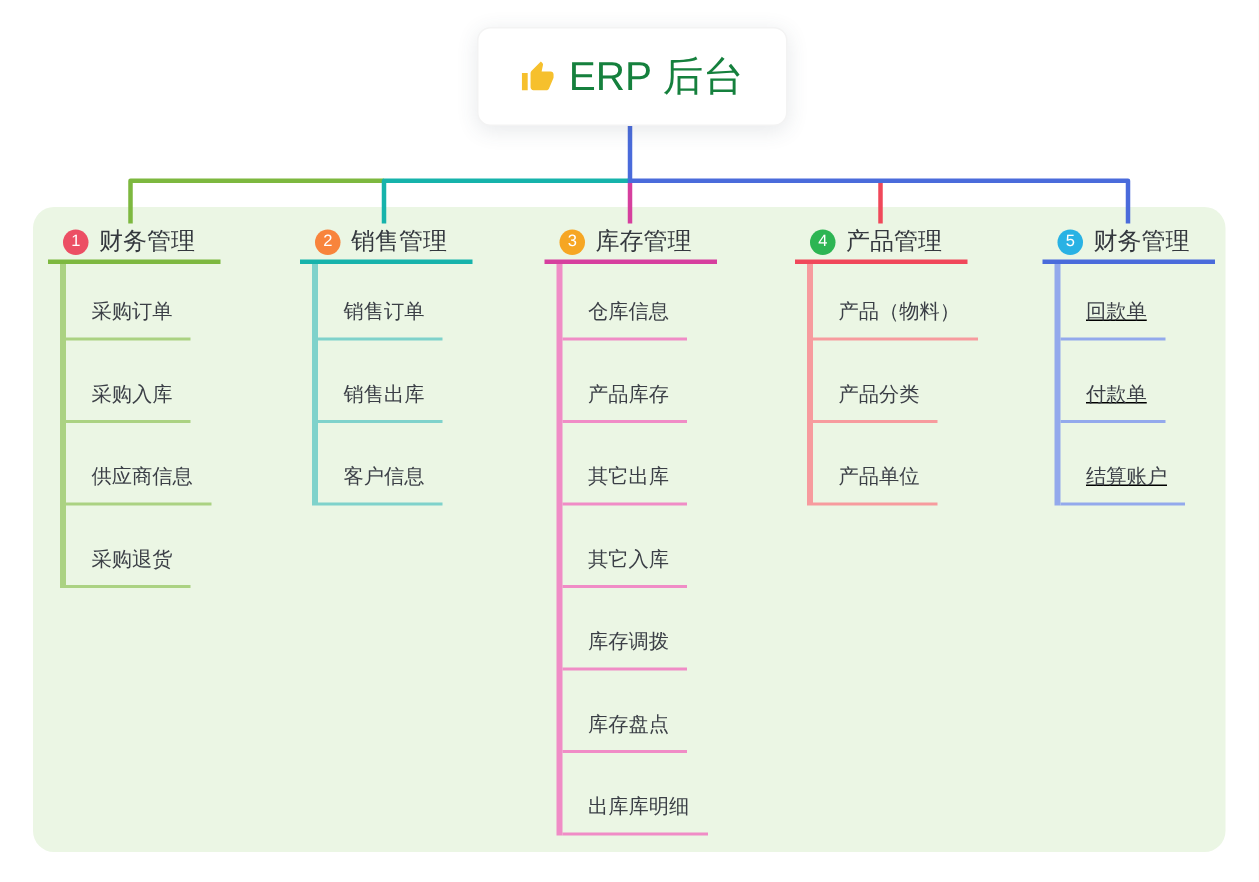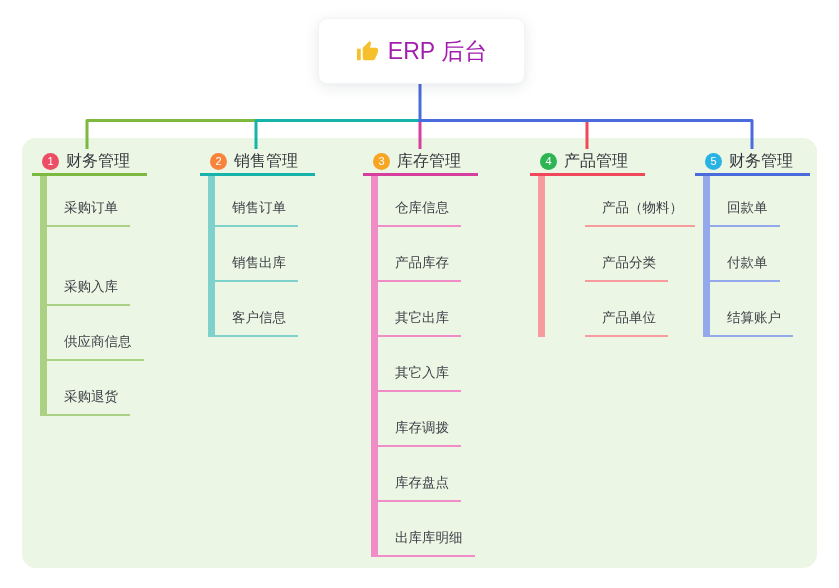--- a/index.html
+++ b/index.html
@@ -14,36 +14,36 @@
     border-radius:14px;
   }
   
   .connectors{position:absolute;left:0;top:0;width:839px;height:588px;pointer-events:none;}
   
   .root-card{
     position:absolute;left:318px;top:18px;width:205px;height:64px;
     background:#ffffff;border:1px solid #f3f3f3;border-radius:9px;
     box-shadow:0 3px 14px rgba(60,70,90,.12);
     display:flex;align-items:center;justify-content:center;gap:9px;
-    font-size:23px;font-weight:500;color:#a21caf;z-index:3;
+    font-size:27px;font-weight:500;color:#15803d;z-index:3;
   }
   .root-card .thumb{display:inline-flex;align-items:center;}
   
   .branch{position:absolute;top:150px;width:max-content;z-index:2;}
   .branch-header{
     width:115px;box-sizing:border-box;height:26px;padding-left:10px;
     display:flex;align-items:center;border-bottom:3px solid #999;
   }
   .badge{
     width:17px;height:17px;border-radius:50%;flex:0 0 17px;
     color:#fff;font-size:11px;line-height:17px;text-align:center;font-weight:500;
   }
   .branch-title-text{margin-left:7px;font-size:16px;font-weight:500;color:#34383e;white-space:nowrap;}
   .children{
-    width:fit-content;margin-left:8px;border-left:7px solid #a21caf;
+    width:fit-content;margin-left:8px;border-left:4px solid #a21caf;
   }
   .child-item{
     box-sizing:border-box;height:55px;width:fit-content;
     display:flex;align-items:flex-end;
     padding:0 12px 8px 17px;
     border-bottom:2px solid #ccc;
     font-size:13.5px;color:#3b3f46;white-space:nowrap;
   }
   .child-item:first-child{height:51px;}
 </style>
@@ -73,21 +73,21 @@
 <div id="branches-host">
     <div class="branch" style="left: 32px;">
       <div class="branch-header" style="border-bottom-color: rgb(125, 184, 63);">
         <span class="badge" style="background: rgb(236, 79, 100);">1</span>
         <span class="branch-title-text">财务管理</span>
       </div>
       <div class="children" style="border-left-color: rgb(171, 210, 130);">
         <div class="child-item" style="border-bottom-color: rgb(171, 210, 130);">
           <span>采购订单</span>
         </div>
-        <div class="child-item" style="border-bottom-color: rgb(171, 210, 130); margin-top: 24px;">
+        <div class="child-item" style="border-bottom-color: rgb(171, 210, 130);">
           <span>采购入库</span>
         </div>
         <div class="child-item" style="border-bottom-color: rgb(171, 210, 130);">
           <span>供应商信息</span>
         </div>
         <div class="child-item" style="border-bottom-color: rgb(171, 210, 130);">
           <span>采购退货</span>
         </div>
       </div>
     </div>
@@ -135,38 +135,38 @@
         <div class="child-item" style="border-bottom-color: rgb(240, 140, 198); align-items: flex-end;">
           <span>出库库明细</span>
         </div>
       </div>
     </div>
     <div class="branch" style="left: 530px;">
       <div class="branch-header" style="border-bottom-color: rgb(240, 72, 90);">
         <span class="badge" style="background: rgb(45, 181, 83);">4</span>
         <span class="branch-title-text">产品管理</span>
       </div>
-      <div class="children" style="border-left-color: rgb(247, 155, 158); padding-left: 40px;">
+      <div class="children" style="border-left-color: rgb(247, 155, 158);">
         <div class="child-item" style="border-bottom-color: rgb(247, 155, 158);">
           <span>产品（物料）</span>
         </div>
         <div class="child-item" style="border-bottom-color: rgb(247, 155, 158);">
           <span>产品分类</span>
         </div>
         <div class="child-item" style="border-bottom-color: rgb(247, 155, 158);">
           <span>产品单位</span>
         </div>
       </div>
     </div>
     <div class="branch" style="left: 695px;">
       <div class="branch-header" style="border-bottom-color: rgb(74, 107, 219);">
         <span class="badge" style="background: rgb(41, 178, 228);">5</span>
         <span class="branch-title-text">财务管理</span>
       </div>
-      <div class="children" style="border-left-color: rgb(147, 169, 236);">
+      <div class="children" style="border-left-color: rgb(147, 169, 236); text-decoration: underline;">
         <div class="child-item" style="border-bottom-color: rgb(147, 169, 236);">
           <span>回款单</span>
         </div>
         <div class="child-item" style="border-bottom-color: rgb(147, 169, 236);">
           <span>付款单</span>
         </div>
         <div class="child-item" style="border-bottom-color: rgb(147, 169, 236);">
           <span>结算账户</span>
         </div>
       </div>

